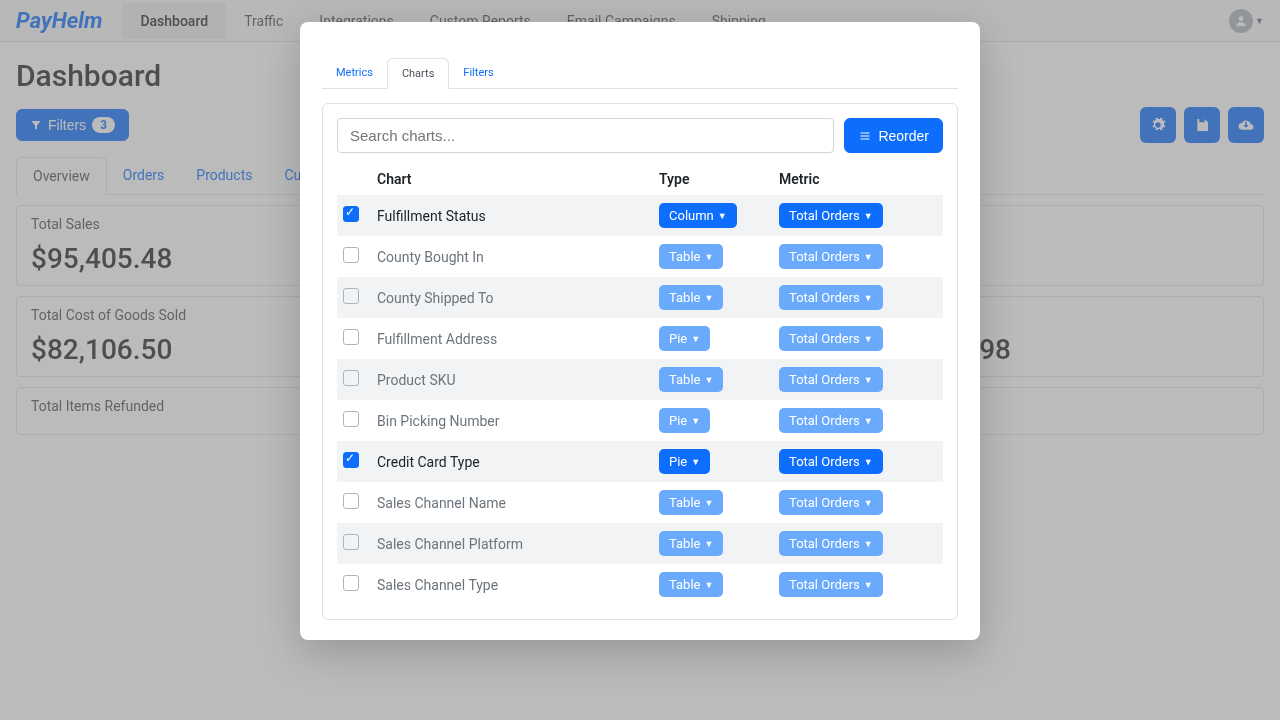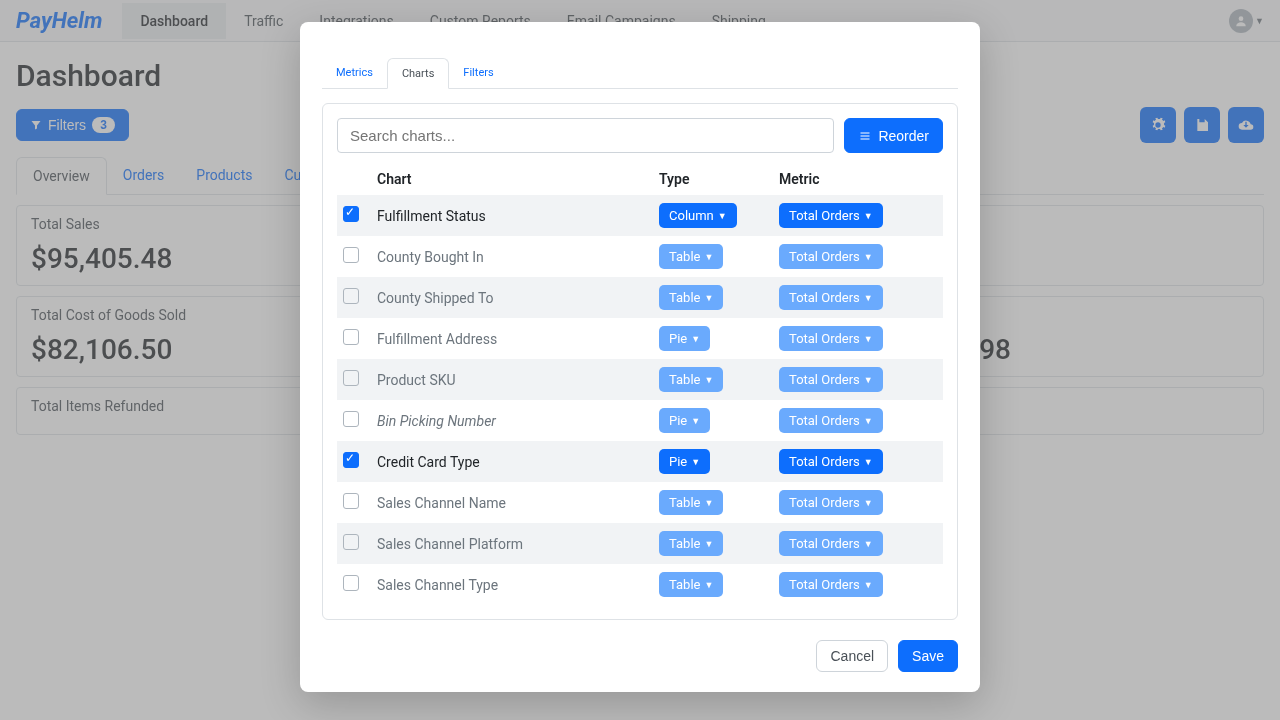--- a/index.html
+++ b/index.html
@@ -193,21 +193,21 @@
             <td><span class="dd-btn dd-light">Total Orders <span class="caret">▼</span></span></td>
           </tr>
           <tr>
             <td><span class="check"></span></td>
             <td style="color: rgb(108, 117, 125);">Product SKU</td>
             <td><span class="dd-btn dd-light">Table <span class="caret">▼</span></span></td>
             <td><span class="dd-btn dd-light">Total Orders <span class="caret">▼</span></span></td>
           </tr>
           <tr>
             <td><span class="check"></span></td>
-            <td style="color: rgb(108, 117, 125); font-style: italic;">Bin Picking Number</td>
+            <td style="color: rgb(108, 117, 125);">Bin Picking Number</td>
             <td><span class="dd-btn dd-light">Pie <span class="caret">▼</span></span></td>
             <td><span class="dd-btn dd-light">Total Orders <span class="caret">▼</span></span></td>
           </tr>
           <tr>
             <td><span class="check checked"></span></td>
             <td>Credit Card Type</td>
             <td><span class="dd-btn dd-strong">Pie <span class="caret">▼</span></span></td>
             <td><span class="dd-btn dd-strong">Total Orders <span class="caret">▼</span></span></td>
           </tr>
           <tr>
@@ -224,17 +224,13 @@
           </tr>
           <tr>
             <td><span class="check"></span></td>
             <td style="color: rgb(108, 117, 125);">Sales Channel Type</td>
             <td><span class="dd-btn dd-light">Table <span class="caret">▼</span></span></td>
             <td><span class="dd-btn dd-light">Total Orders <span class="caret">▼</span></span></td>
           </tr>
         </tbody>
     </table>
   </div>
-  <div class="modal-footer">
-    <button class="btn btn-outline">Cancel</button>
-    <button class="btn btn-primary">Save</button>
-  </div>
 </div>
 
 </body></html>

